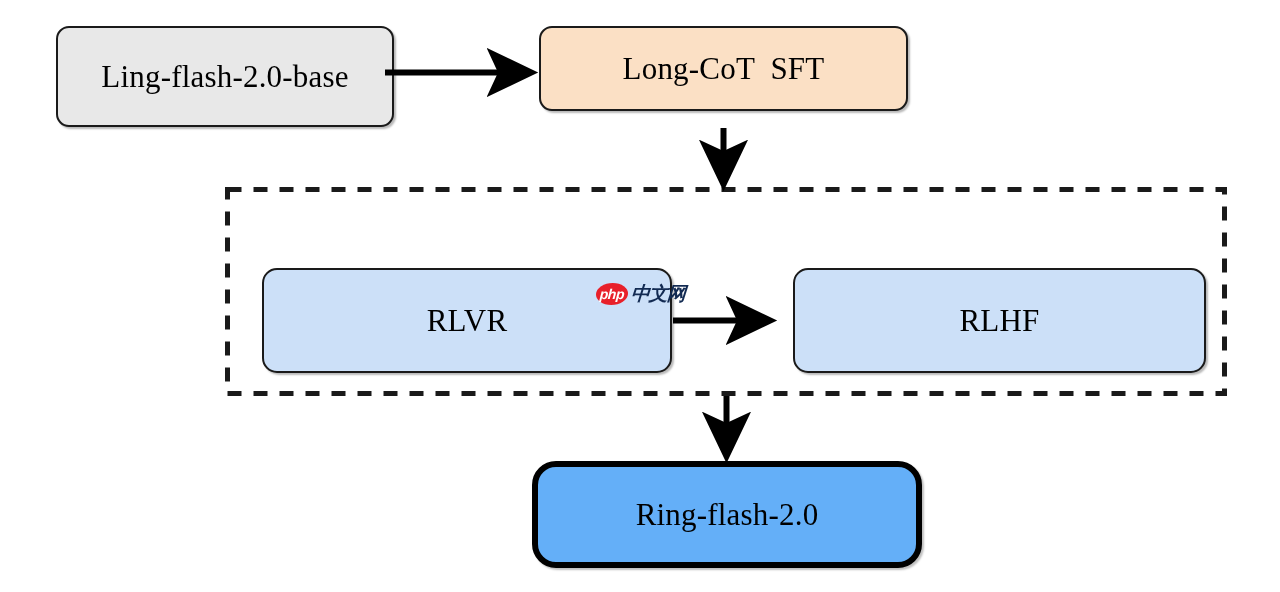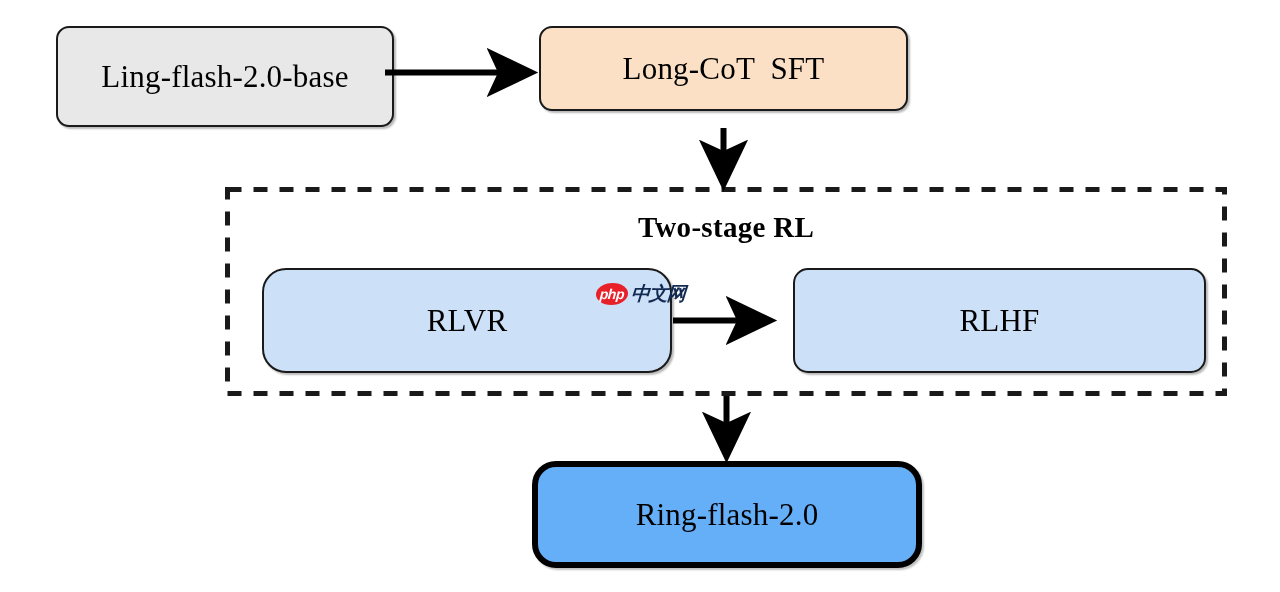--- a/index.html
+++ b/index.html
@@ -48,21 +48,21 @@
     background: #fbe0c5;
     font-size: 31px;
   }
   #node-rlvr {
     left: 262px;
     top: 268px;
     width: 410px;
     height: 105px;
     background: #cce0f8;
     font-size: 31px;
-    border-radius: 24px;
+    border-radius: 15px;
   }
   #node-rlhf {
     left: 793px;
     top: 268px;
     width: 413px;
     height: 105px;
     background: #cce0f8;
     font-size: 31px;
     border-radius: 15px;
   }
@@ -151,21 +151,20 @@
 </style>
 </head>
 <body>
 
 <div id="canvas">
 
   <div id="group-rl">
     <svg class="dashframe" width="1002" height="209" viewBox="0 0 1002 209">
       <rect x="2.5" y="2.5" width="997" height="204" fill="none" stroke="#1a1a1a" stroke-width="5" stroke-dasharray="14 12"></rect>
     </svg>
-    <div id="group-rl-title">Two-stage RL</div>
   </div>
 
   <div class="node" id="node-base">Ling-flash-2.0-base</div>
 
   <div class="node" id="node-sft">Long-CoT  SFT</div>
 
   <div class="node" id="node-rlvr">RLVR</div>
 
   <div class="node" id="node-rlhf">RLHF</div>
 

